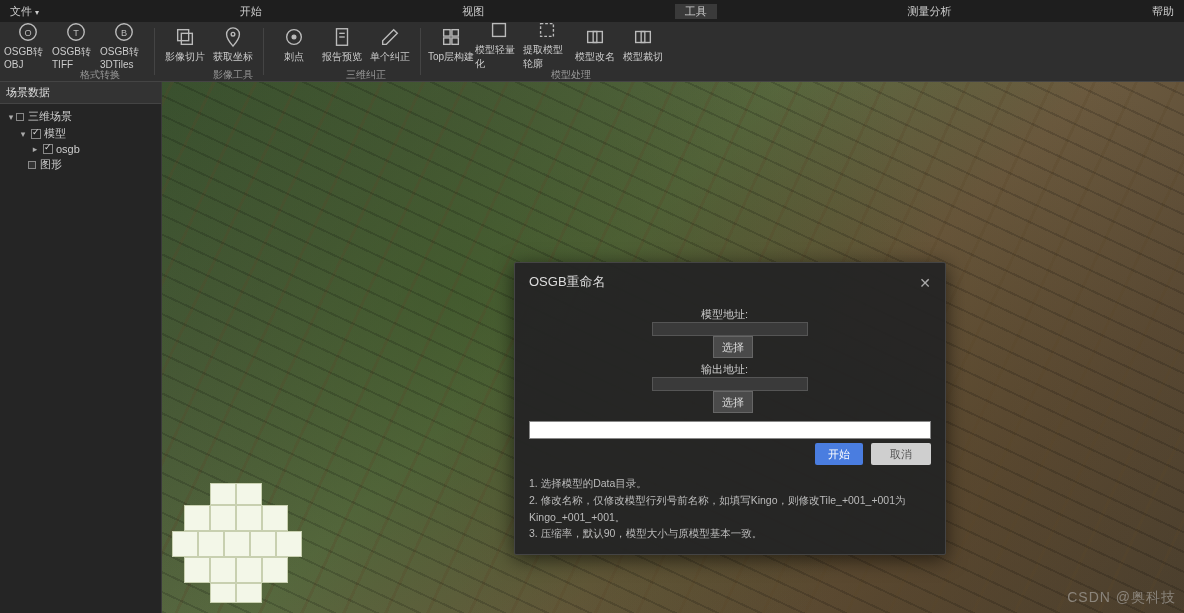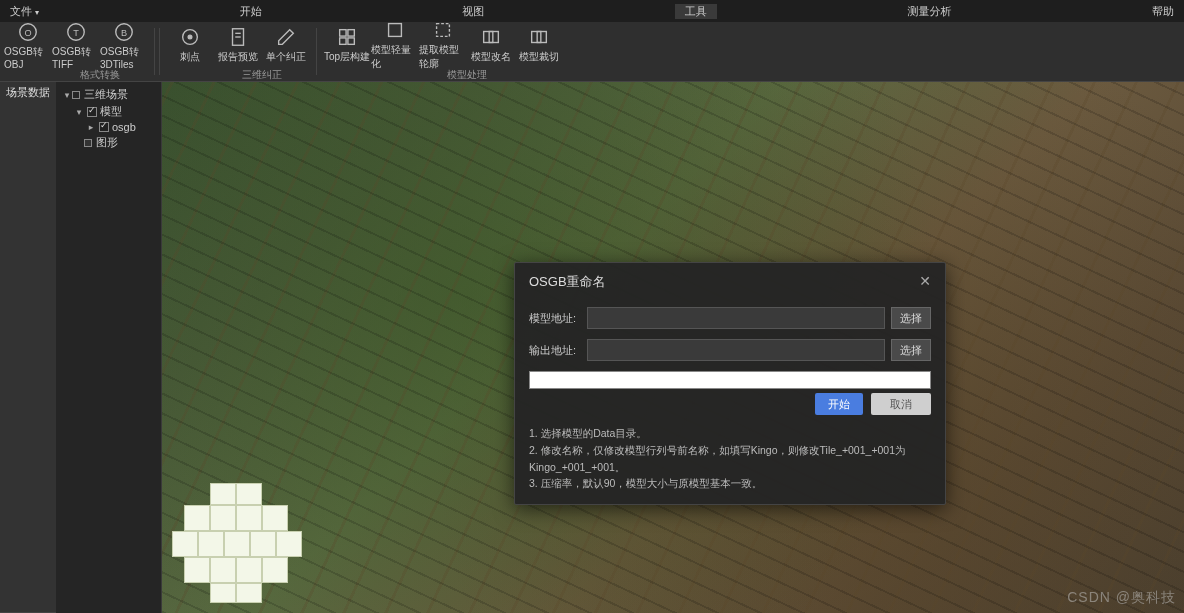--- a/index.html
+++ b/index.html
@@ -13,21 +13,21 @@
 .ribbon-group { display: flex; flex-direction: column; align-items: center; padding: 0 4px; position: relative; }
 .ribbon-buttons { display: flex; }
 .ribbon-btn { display: flex; flex-direction: column; align-items: center; justify-content: center; width: 48px; height: 46px; cursor: pointer; font-size: 10px; color: #ccc; }
 .ribbon-btn .icon { width: 22px; height: 22px; margin-bottom: 2px; display:flex; align-items:center; justify-content:center; }
 .ribbon-btn .icon svg { stroke: #bbb; fill: none; stroke-width: 1.5; }
 .ribbon-group-label { font-size: 10px; color: #999; height: 14px; line-height: 14px; margin-left: 48px; }
 .ribbon-sep { width: 1px; background: #444; margin: 6px 2px; }
 
 .workspace { display: flex; height: calc(100% - 82px); }
 
-.sidebar { width: 162px; background: #252525; border-right: 1px solid #3a3a3a; display: flex; flex-direction: row; }
+.sidebar { width: 162px; background: #252525; border-right: 1px solid #3a3a3a; display: flex; flex-direction: column; }
 .panel-title { background: #333; font-size: 11px; padding: 3px 6px; color: #ddd; border-bottom: 1px solid #444; }
 .tree { font-size: 11px; padding: 4px 2px; }
 .tree-item { display: flex; align-items: center; padding: 1px 0; cursor: pointer; }
 .tree-toggle { width: 10px; text-align: center; color: #aaa; font-size: 9px; }
 .tree-chk { width: 10px; height: 10px; border: 1px solid #888; margin: 0 3px; background: #222; position: relative; }
 .tree-chk.checked::after { content: "✓"; position: absolute; top: -3px; left: 0; font-size: 9px; color: #ddd; }
 .tree-sq { width: 8px; height: 8px; border: 1px solid #888; margin-right: 4px; }
 .tree-label { color: #ccc; }
 .tree .l1 { padding-left: 4px; }
 .tree .l2 { padding-left: 16px; }
@@ -39,24 +39,24 @@
   repeating-linear-gradient(-65deg, rgba(90,70,40,0.25) 0 3px, transparent 3px 38px),
   radial-gradient(circle at 30% 40%, rgba(50,80,30,0.5), transparent 60%),
   radial-gradient(circle at 70% 70%, rgba(80,60,30,0.4), transparent 55%);
 }
 
 .minimap { position: absolute; left: 10px; bottom: 10px; width: 130px; height: 120px; }
 .minimap .cell { position:absolute; background: #f3f7e8; border: 1px solid #c8d0b0; }
 .watermark { position:absolute; right:8px; bottom:6px; color:rgba(200,200,200,0.5); font-size:14px; font-weight:500; letter-spacing:1px; }
 
 .modal { position: absolute; left: 352px; top: 180px; width: 432px; background: rgba(36,36,36,0.96); border: 1px solid #444; border-radius: 2px; box-shadow: 0 4px 20px rgba(0,0,0,0.6); }
-.modal-header { display: flex; justify-content: space-between; align-items: flex-start; padding: 10px 14px; font-size: 13px; color: #ddd; }
+.modal-header { display: flex; justify-content: space-between; align-items: flex-end; padding: 10px 14px; font-size: 13px; color: #ddd; }
 .modal-close { cursor: pointer; color: #aaa; font-size: 14px; }
 .modal-body { padding: 6px 14px 12px; }
-.form-row { display: flex; align-items: center; margin-bottom: 10px; }
+.form-row { display: flex; align-items: center; margin-bottom: 4px; flex-direction: column; }
 .form-label { width: 58px; font-size: 11px; color: #ccc; }
 .form-input { flex: 1; height: 22px; background: #3a3a3a; border: 1px solid #555; color: #ddd; padding: 0 6px; font-size: 11px; }
 .form-input.short { width: 158px; flex: none; }
 .form-btn { width: 40px; height: 22px; margin-left: 6px; background: #4a4a4a; border: 1px solid #666; color: #ddd; font-size: 11px; cursor: pointer; }
 .sel-label { font-size: 11px; color: #ccc; margin: 0 4px 0 8px; }
 .form-select { height: 22px; background: #3a3a3a; border: 1px solid #555; color: #ddd; font-size: 11px; padding: 0 4px; }
 .form-select.w1 { width: 62px; }
 .form-select.w2 { width: 62px; }
 .progress { height: 18px; background: #fff; border: 1px solid #888; margin: 8px 0 10px; }
 .action-row { display: flex; justify-content: flex-end; gap: 8px; margin-bottom: 10px; margin-top:-6px; }
@@ -103,20 +103,43 @@
               <circle cx="12" cy="12" r="9"></circle>
               <text x="12" y="16" text-anchor="middle" font-size="10" fill="#bbb" stroke="none">B</text>
             </svg>
           </span>
           <span>OSGB转3DTiles</span>
         </div>
     </div>
     <div class="ribbon-group-label">格式转换</div>
   </div>
   <div class="ribbon-sep"></div>
+  <div class="ribbon-group">
+    <div class="ribbon-buttons">
+      <div class="ribbon-btn">
+          <span class="icon">
+            <svg viewBox="0 0 24 24">
+              <rect x="4" y="4" width="12" height="12"></rect>
+              <rect x="8" y="8" width="12" height="12"></rect>
+            </svg>
+          </span>
+          <span>影像切片</span>
+        </div>
+      <div class="ribbon-btn">
+          <span class="icon">
+            <svg viewBox="0 0 24 24">
+              <path d="M12 2 C8 2 5 5 5 9 C5 14 12 22 12 22 C12 22 19 14 19 9 C19 5 16 2 12 2 Z"></path>
+              <circle cx="12" cy="9" r="2"></circle>
+            </svg>
+          </span>
+          <span>获取坐标</span>
+        </div>
+    </div>
+    <div class="ribbon-group-label">影像工具</div>
+  </div>
   <div class="ribbon-sep"></div>
   <div class="ribbon-group">
     <div class="ribbon-buttons">
       <div class="ribbon-btn">
           <span class="icon">
             <svg viewBox="0 0 24 24">
               <circle cx="12" cy="12" r="8"></circle>
               <circle cx="12" cy="12" r="2" fill="#bbb"></circle>
             </svg>
           </span>

